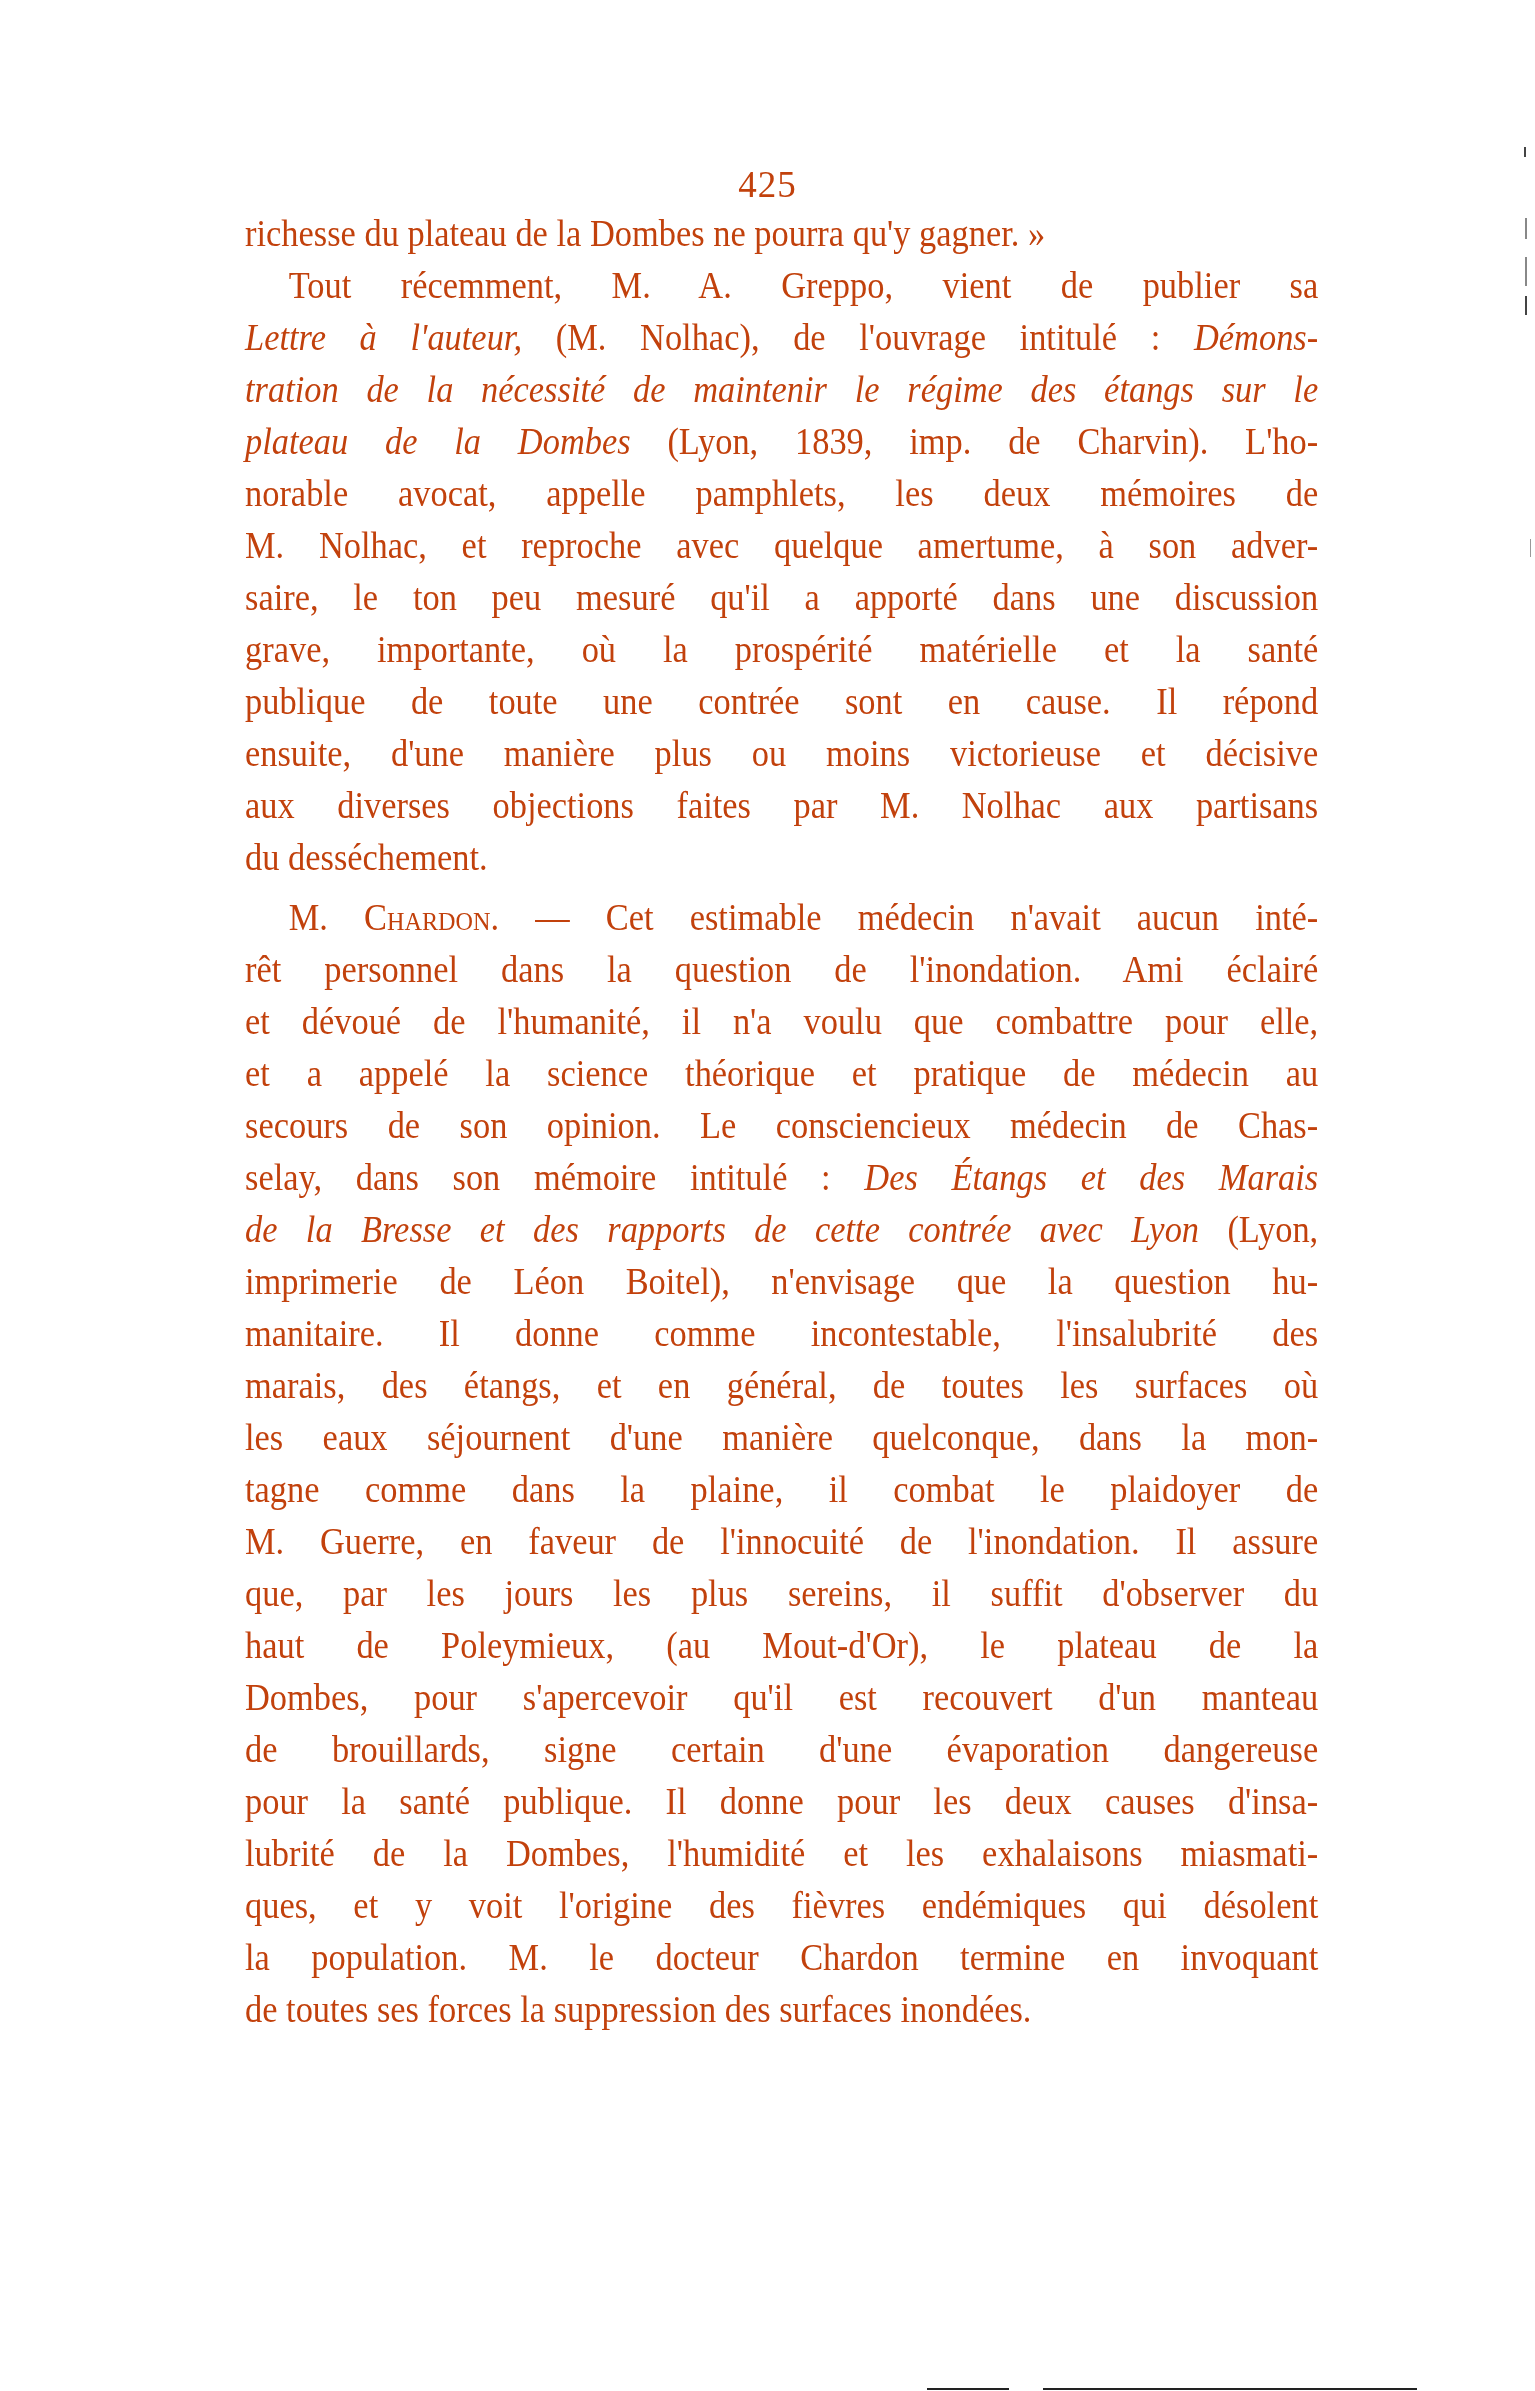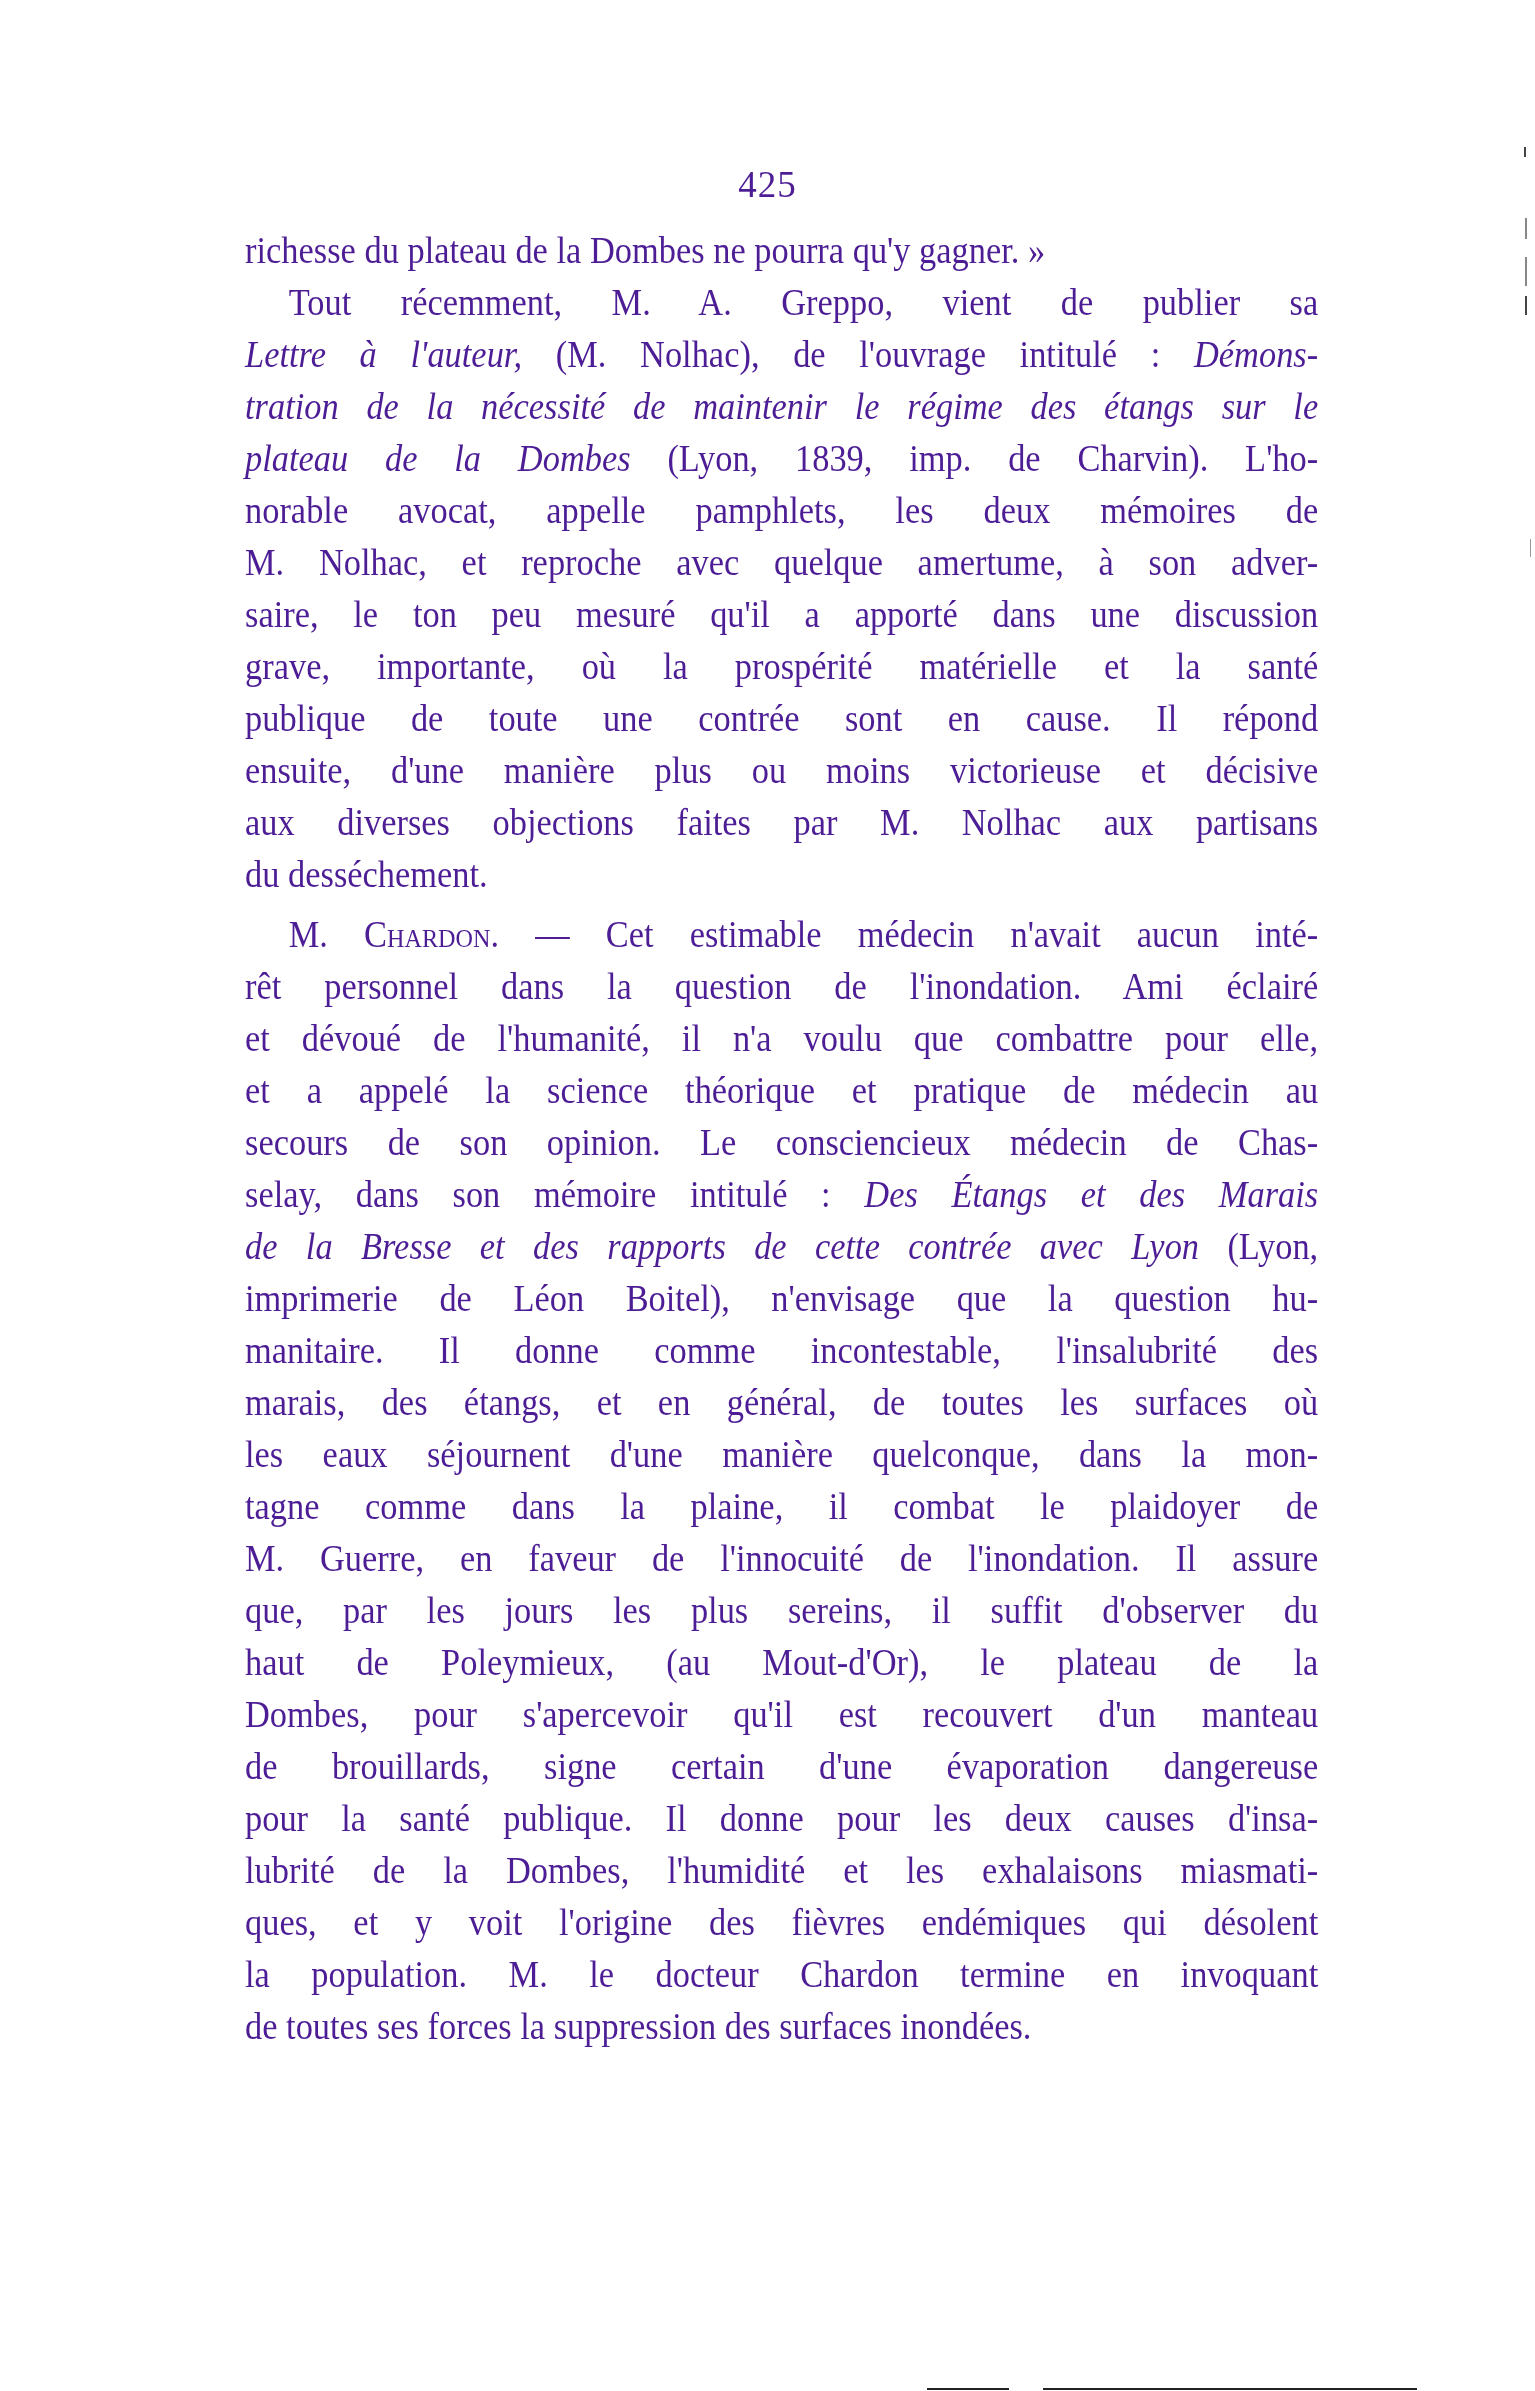--- a/index.html
+++ b/index.html
@@ -1,26 +1,26 @@
 <!DOCTYPE html>
 <html><head>
 <meta charset="utf-8">
 <style>
   html, body { margin: 0; padding: 0; background: #ffffff; }
   body { width: 1535px; height: 2392px; position: relative; overflow: hidden; }
   .page {
     position: absolute; left: 0; top: 0; width: 1535px; height: 2392px; background: #fff;
-    font-family: "Liberation Serif", "DejaVu Serif", serif; color: #4c1d95;
+    font-family: "Liberation Serif", "DejaVu Serif", serif; color: #c2410c;
   }
   .page-number {
     position: absolute; top: 163px; left: 0; width: 1535px; text-align: center;
     font-size: 37px; letter-spacing: 1px;
   }
   .body-text {
-    position: absolute; left: 245px; top: 225px; width: 1073px;
+    position: absolute; left: 245px; top: 208px; width: 1073px;
   }
   .line {
     display: block; height: 52px; line-height: 52px; font-size: 37px;
     text-align: justify; text-align-last: justify; white-space: nowrap; overflow: visible;
     transform: scaleX(0.93); transform-origin: left center; width: 1154px;
   }
   .line.last { text-align-last: left; }
   .line.indent { padding-left: 47px; width: 1107px; }
   .line.gap { margin-top: 7.8px; }
   .i { font-style: italic; }

